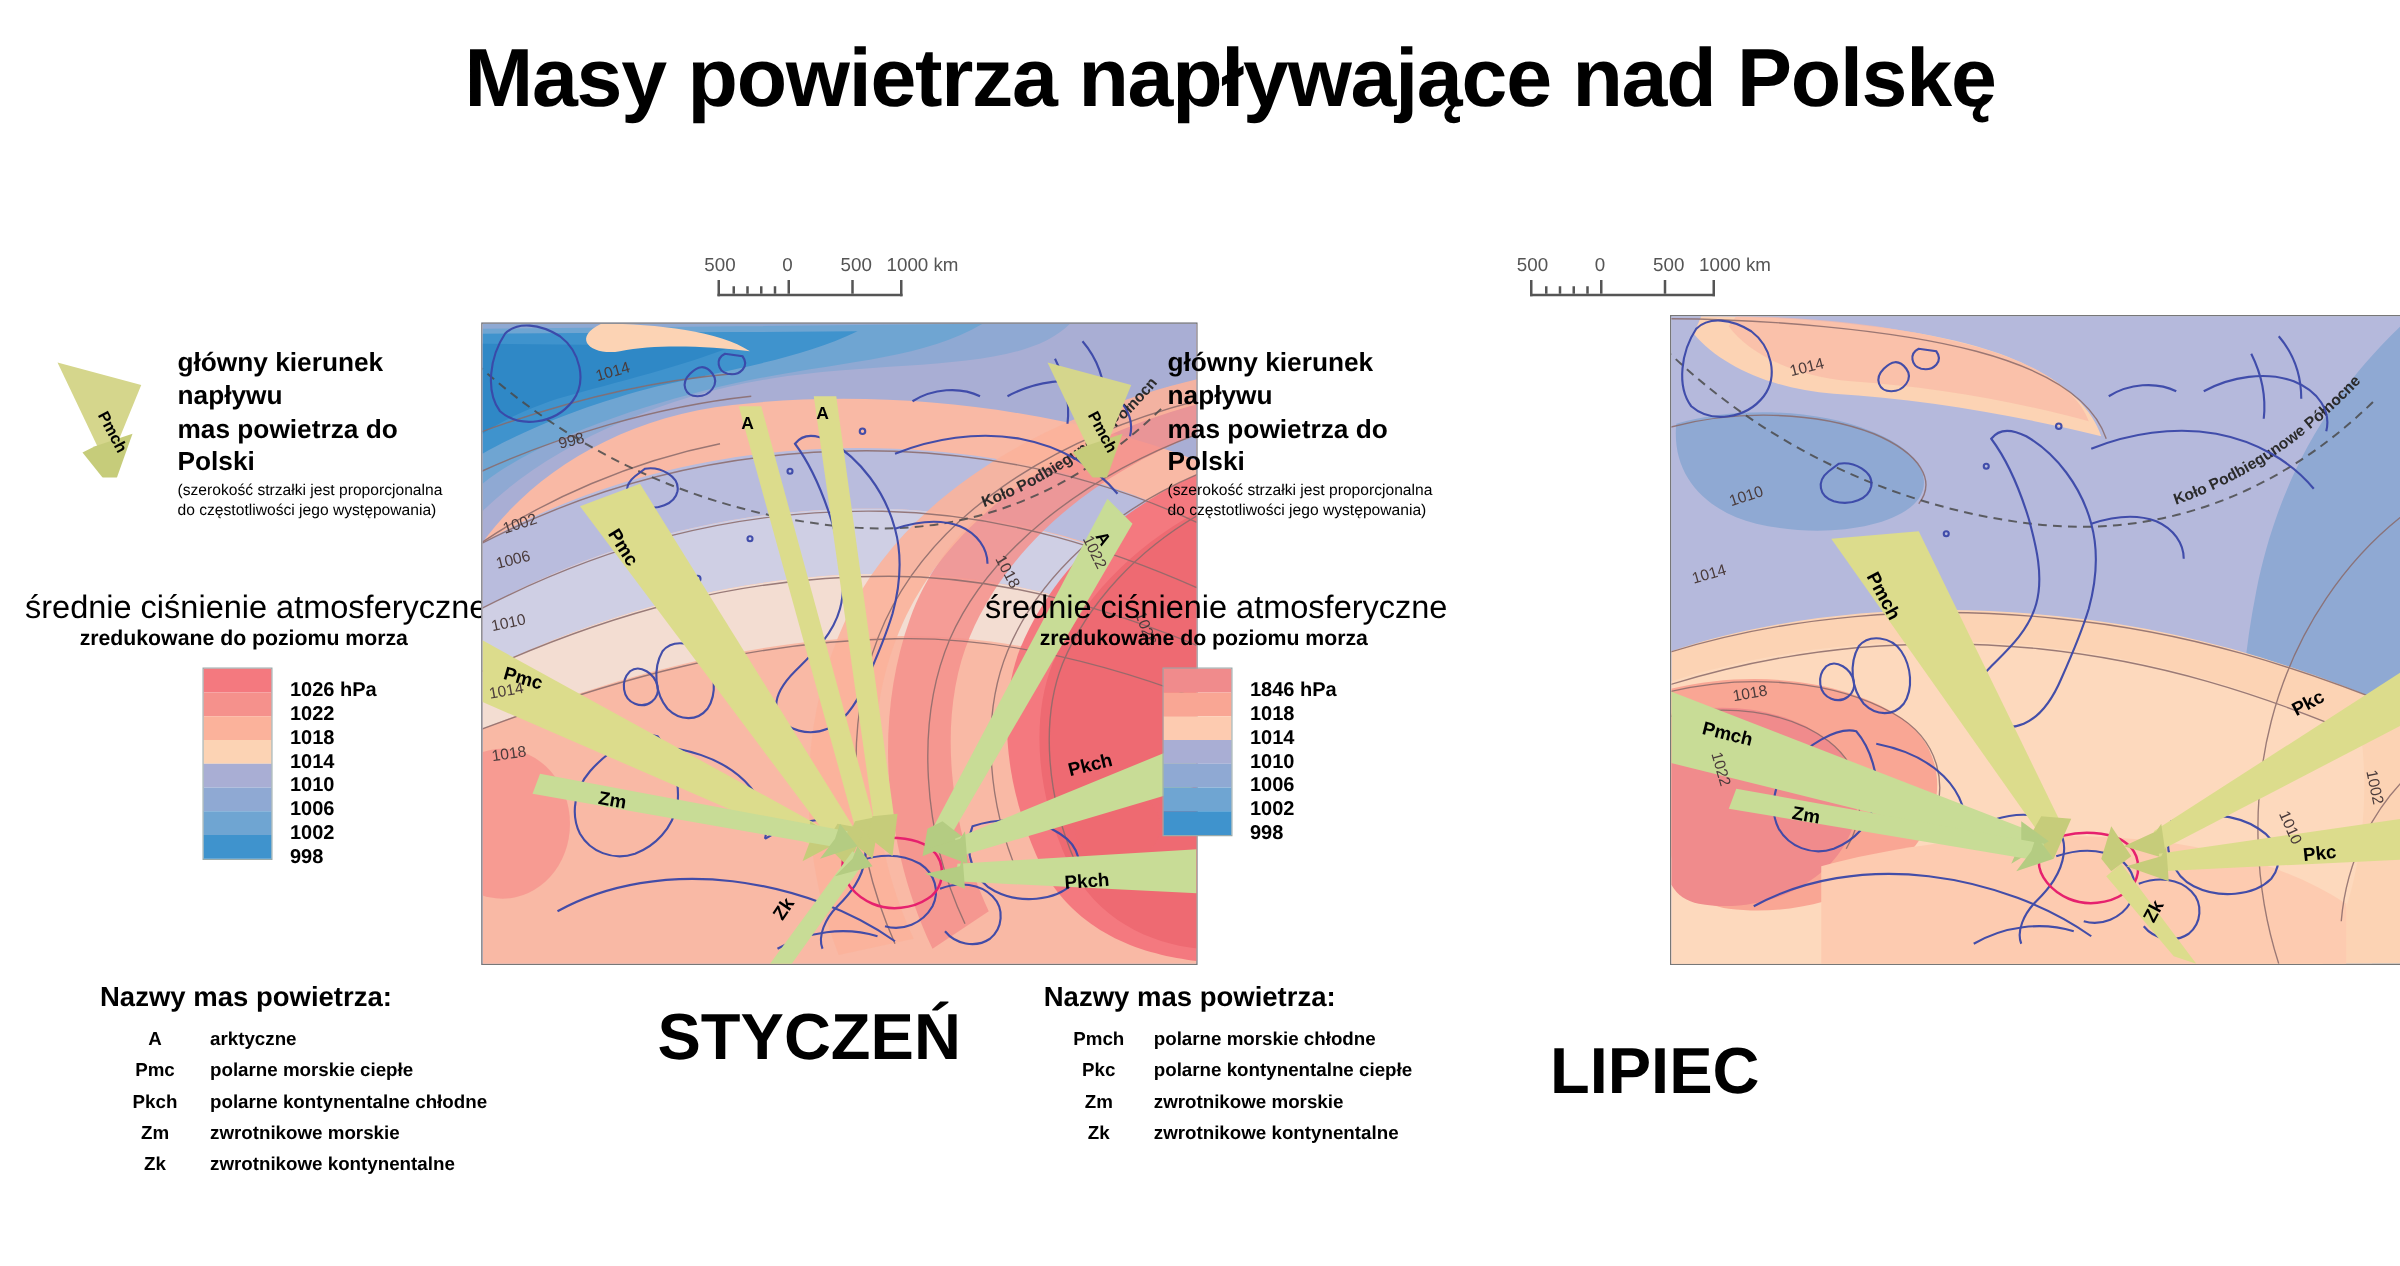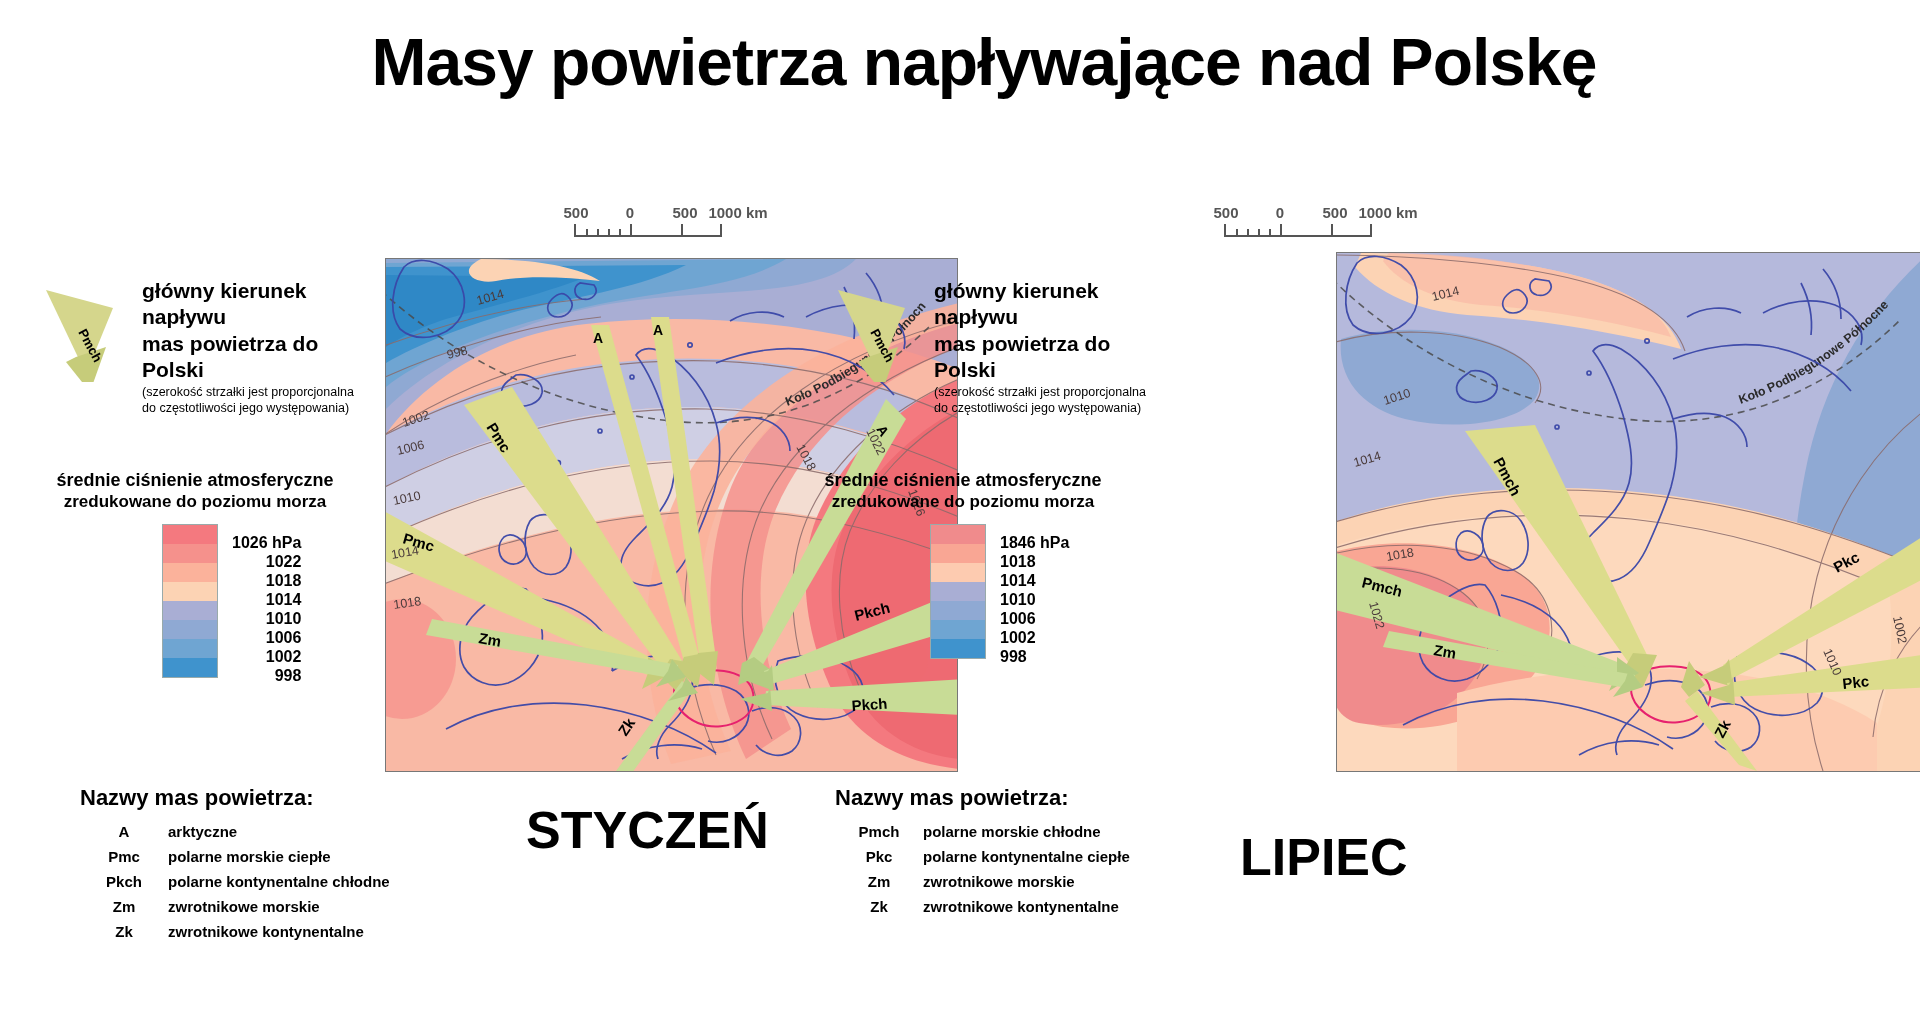--- a/index.html
+++ b/index.html
@@ -31,21 +31,21 @@
 
   
   .panel { position: absolute; top: 0; height: 1013px; }
   .panel-jan { left: 0px;   width: 960px; }
   .panel-jul { left: 960px; width: 960px; }
 
   
   .scalebar { position: absolute; }
   .scalebar .nums {
     position: relative; height: 20px;
-    font-size: 15px; font-weight: bold; color: #555;
+    font-size: 15px; font-weight: normal; color: #555;
   }
   .scalebar .nums span { position: absolute; top: 0; transform: translateX(-50%); white-space: nowrap; }
   .scalebar .ruler {
     position: relative;
     height: 13px;
     border-left: 2px solid #555;
     border-right: 2px solid #555;
     border-bottom: 2px solid #555;
     box-sizing: border-box;
   }
@@ -68,21 +68,21 @@
   .dir-legend .txt1 {
     font-size: 21px; font-weight: bold; line-height: 1.25;
   }
   .dir-legend .txt2 {
     font-size: 12.5px; font-weight: normal; line-height: 1.25; margin-top: 2px;
   }
 
   
   .press-legend { position: absolute; }
   .press-legend .pl-title {
-    font-size: 18px; font-weight: bold; text-align: center; line-height: 1.2;
+    font-size: 26px; font-weight: normal; text-align: center; line-height: 1.2;
     white-space: nowrap;
   }
   .press-legend .pl-sub {
     font-size: 17px; font-weight: bold; text-align: center; line-height: 1.2;
     white-space: nowrap;
   }
   .press-legend .pl-body {
     position: relative; margin-top: 12px;
   }
   .press-legend .swatches {
@@ -164,21 +164,21 @@
         <div class="txt2">
           <div>(szerokość strzałki jest proporcjonalna</div>
           <div>do częstotliwości jego występowania)</div>
         </div>
       </div>
     </div>
 
     <div class="press-legend" style="left:20px; top:470px; width:350px;">
       <div class="pl-title">średnie ciśnienie atmosferyczne</div>
       <div class="pl-sub">zredukowane do poziomu morza</div>
-      <div class="pl-body" style="height:175px;text-align:right;">
+      <div class="pl-body" style="height:175px;">
         <div class="swatches" id="jan-swatches" style="left:142px;">
             <div class="sw" style="background: rgb(244, 121, 127);"></div>
             <div class="sw" style="background: rgb(245, 145, 140);"></div>
             <div class="sw" style="background: rgb(251, 178, 155);"></div>
             <div class="sw" style="background: rgb(252, 211, 180);"></div>
             <div class="sw" style="background: rgb(169, 174, 212);"></div>
             <div class="sw" style="background: rgb(143, 169, 211);"></div>
             <div class="sw" style="background: rgb(111, 165, 210);"></div>
             <div class="sw" style="background: rgb(63, 147, 205);"></div>
           </div>

